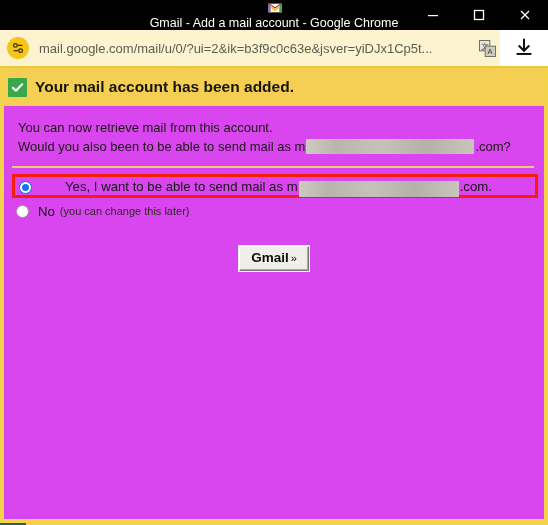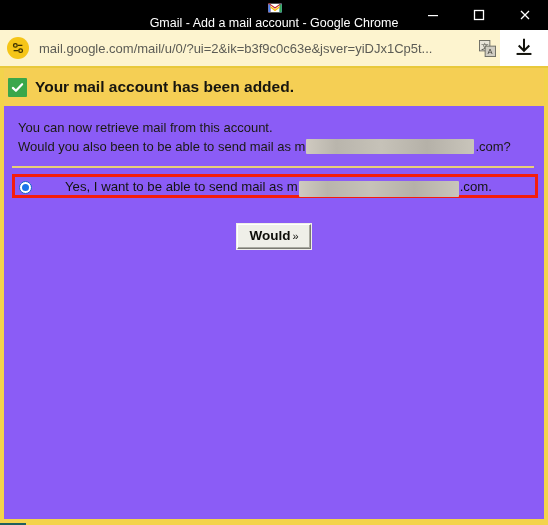--- a/index.html
+++ b/index.html
@@ -110,21 +110,21 @@
     background: #ffffff;
     display: flex;
     align-items: center;
     justify-content: center;
   }
 
   
   .page {
     position: relative;
     height: calc(525px - 30px - 38px);
-    background: #8b5cf6;
+    background: #d946ef;
     border-left: 4px solid #f3d34c;
     border-right: 4px solid #f3d34c;
     border-bottom: 4px solid #f3d34c;
     box-sizing: border-box;
   }
 
   .success-band {
     background: #f5cf54;
     height: 38px;
     display: flex;
@@ -369,23 +369,28 @@
 
     <div class="divider"></div>
 
     <div class="highlight-box">
       <div class="radio-row radio-row-yes">
         <span class="radio checked"></span>
         <span class="radio-label"><span>Yes, I want to be able to send mail as m</span><span class="redact redact-b"></span><span>.com.</span></span>
       </div>
     </div>
 
+    <div class="radio-row radio-row-no">
+      <span class="radio"></span>
+      <span class="radio-label">No</span>
+      <span class="radio-hint">(you can change this later)</span>
+    </div>
 
     <div class="btn-wrap">
-      <button class="next-btn"><span>Would</span><span class="chev">»</span></button>
+      <button class="next-btn"><span>Gmail</span><span class="chev">»</span></button>
     </div>
 
   </div>
 
   <div class="bottom-strip"></div>
   <div class="bottom-teal"></div>
 
 </div>
 
 </body></html>

